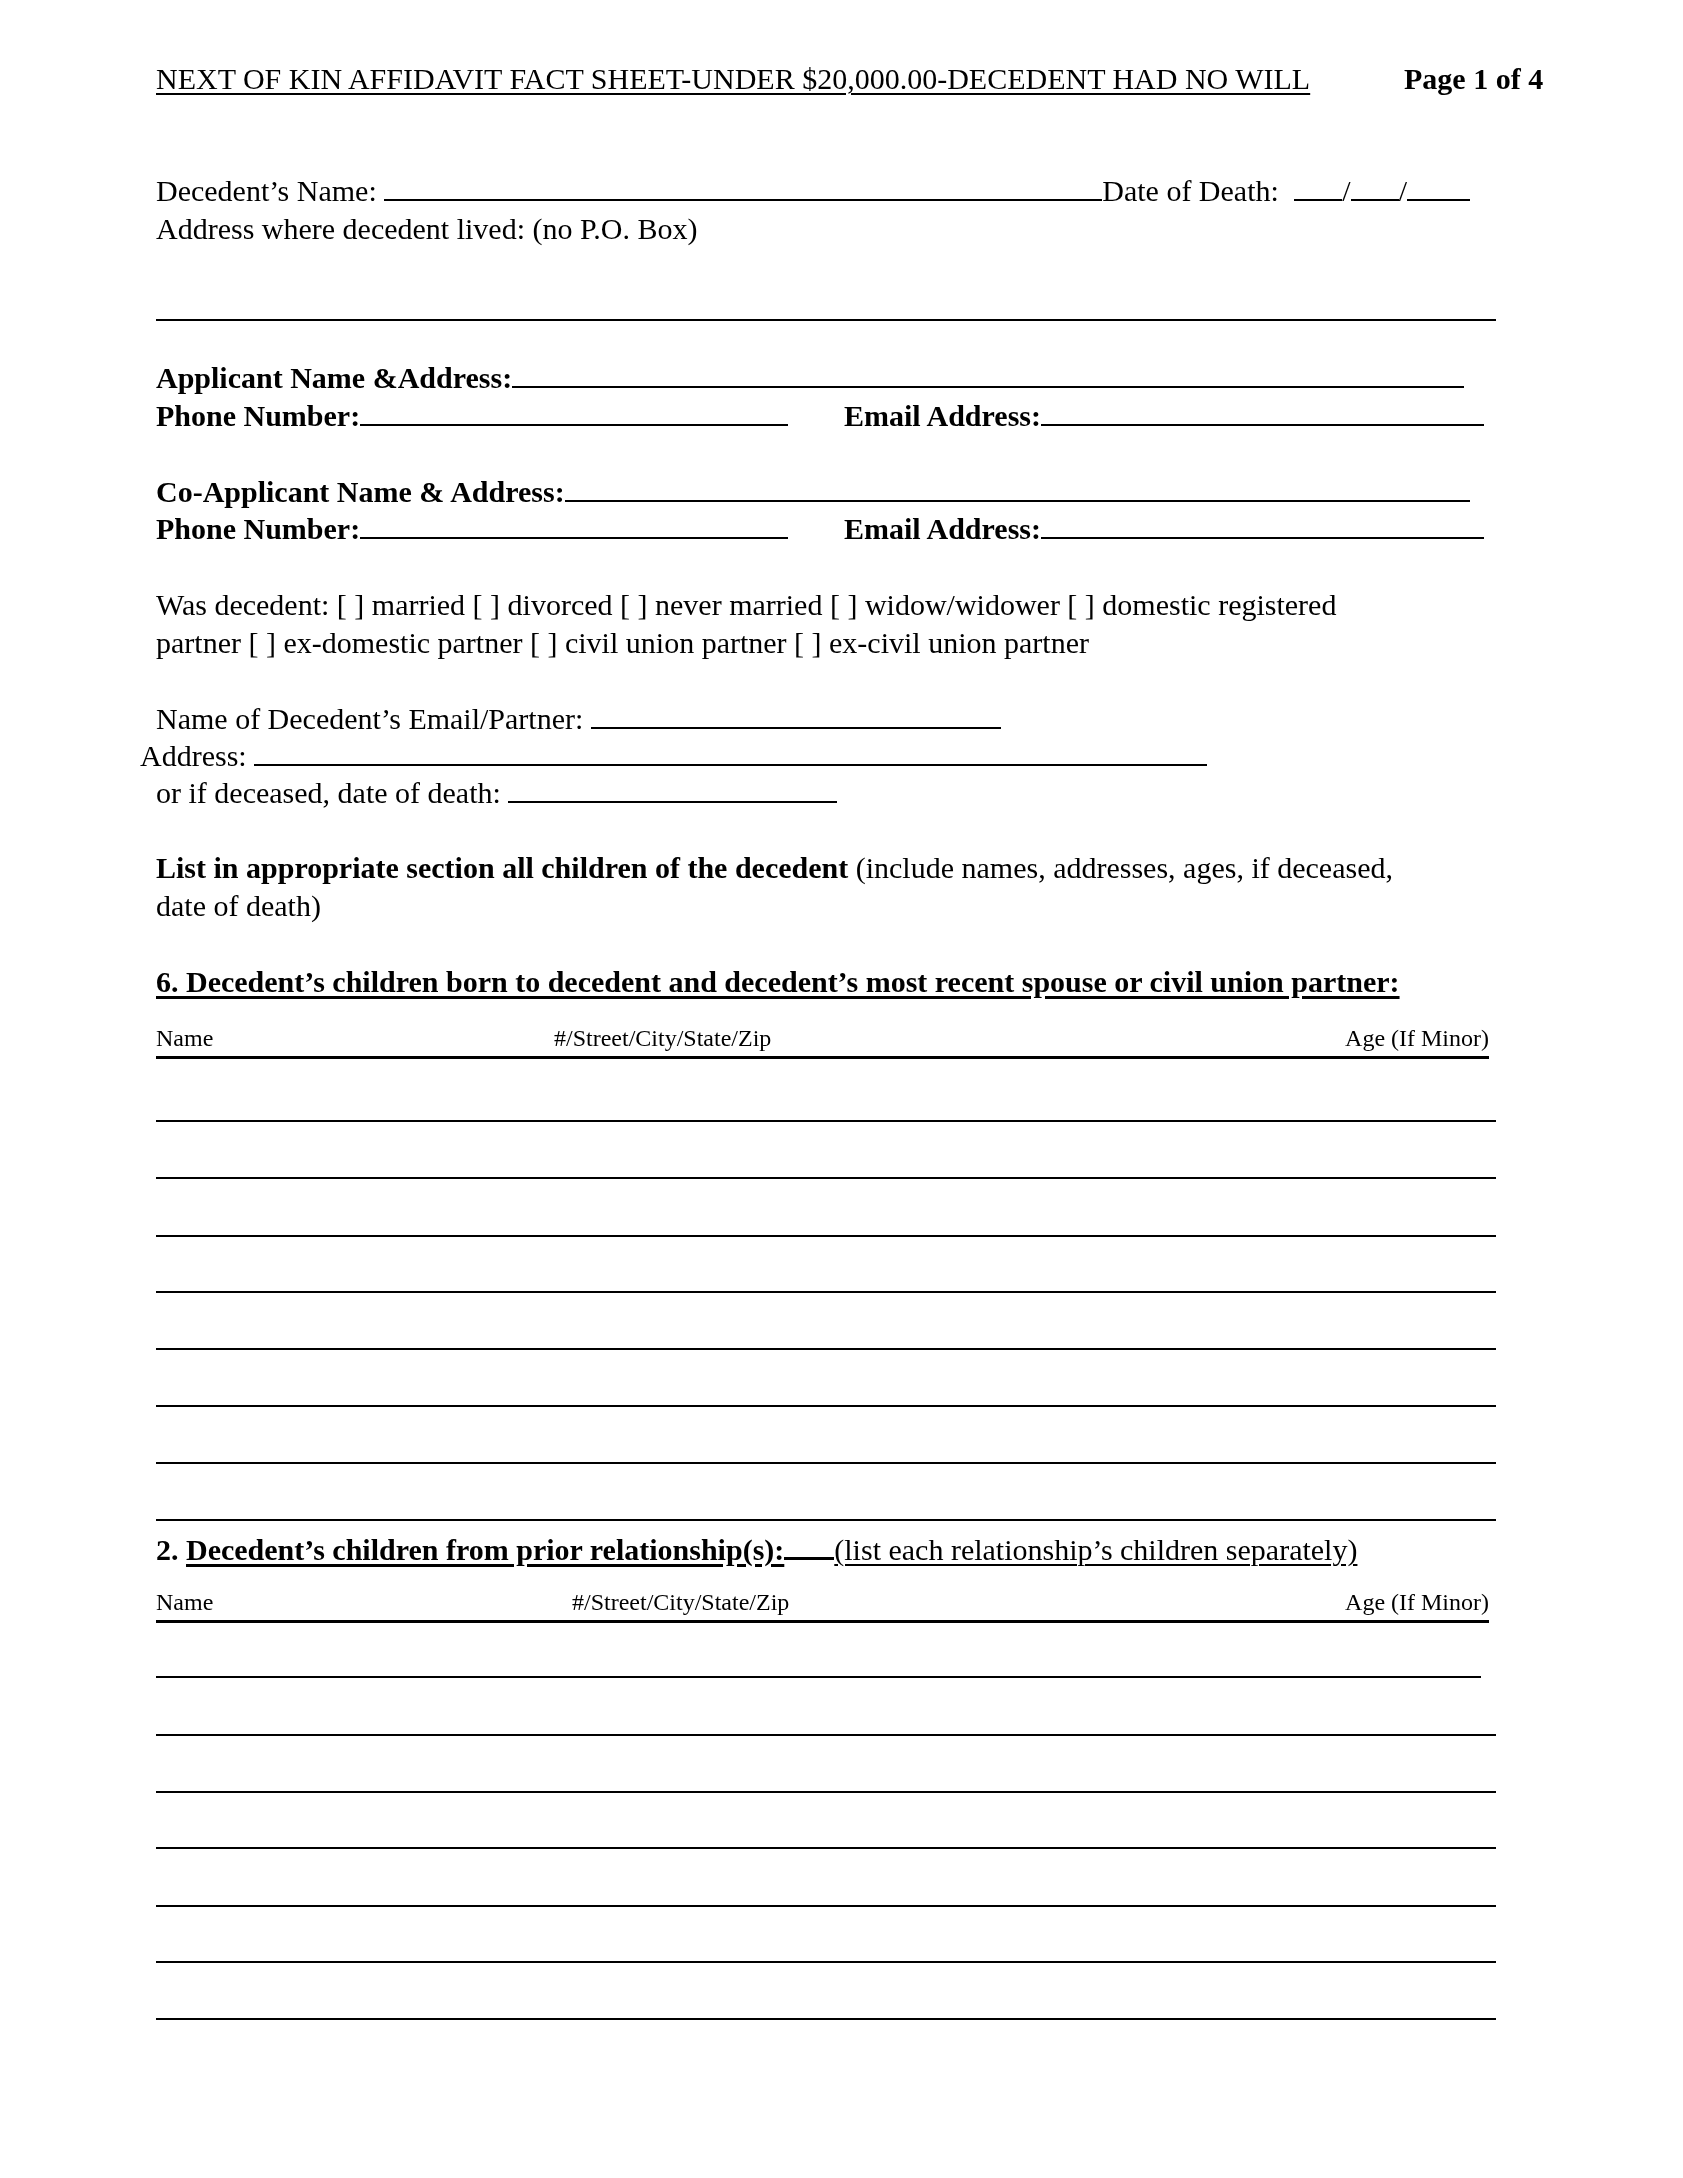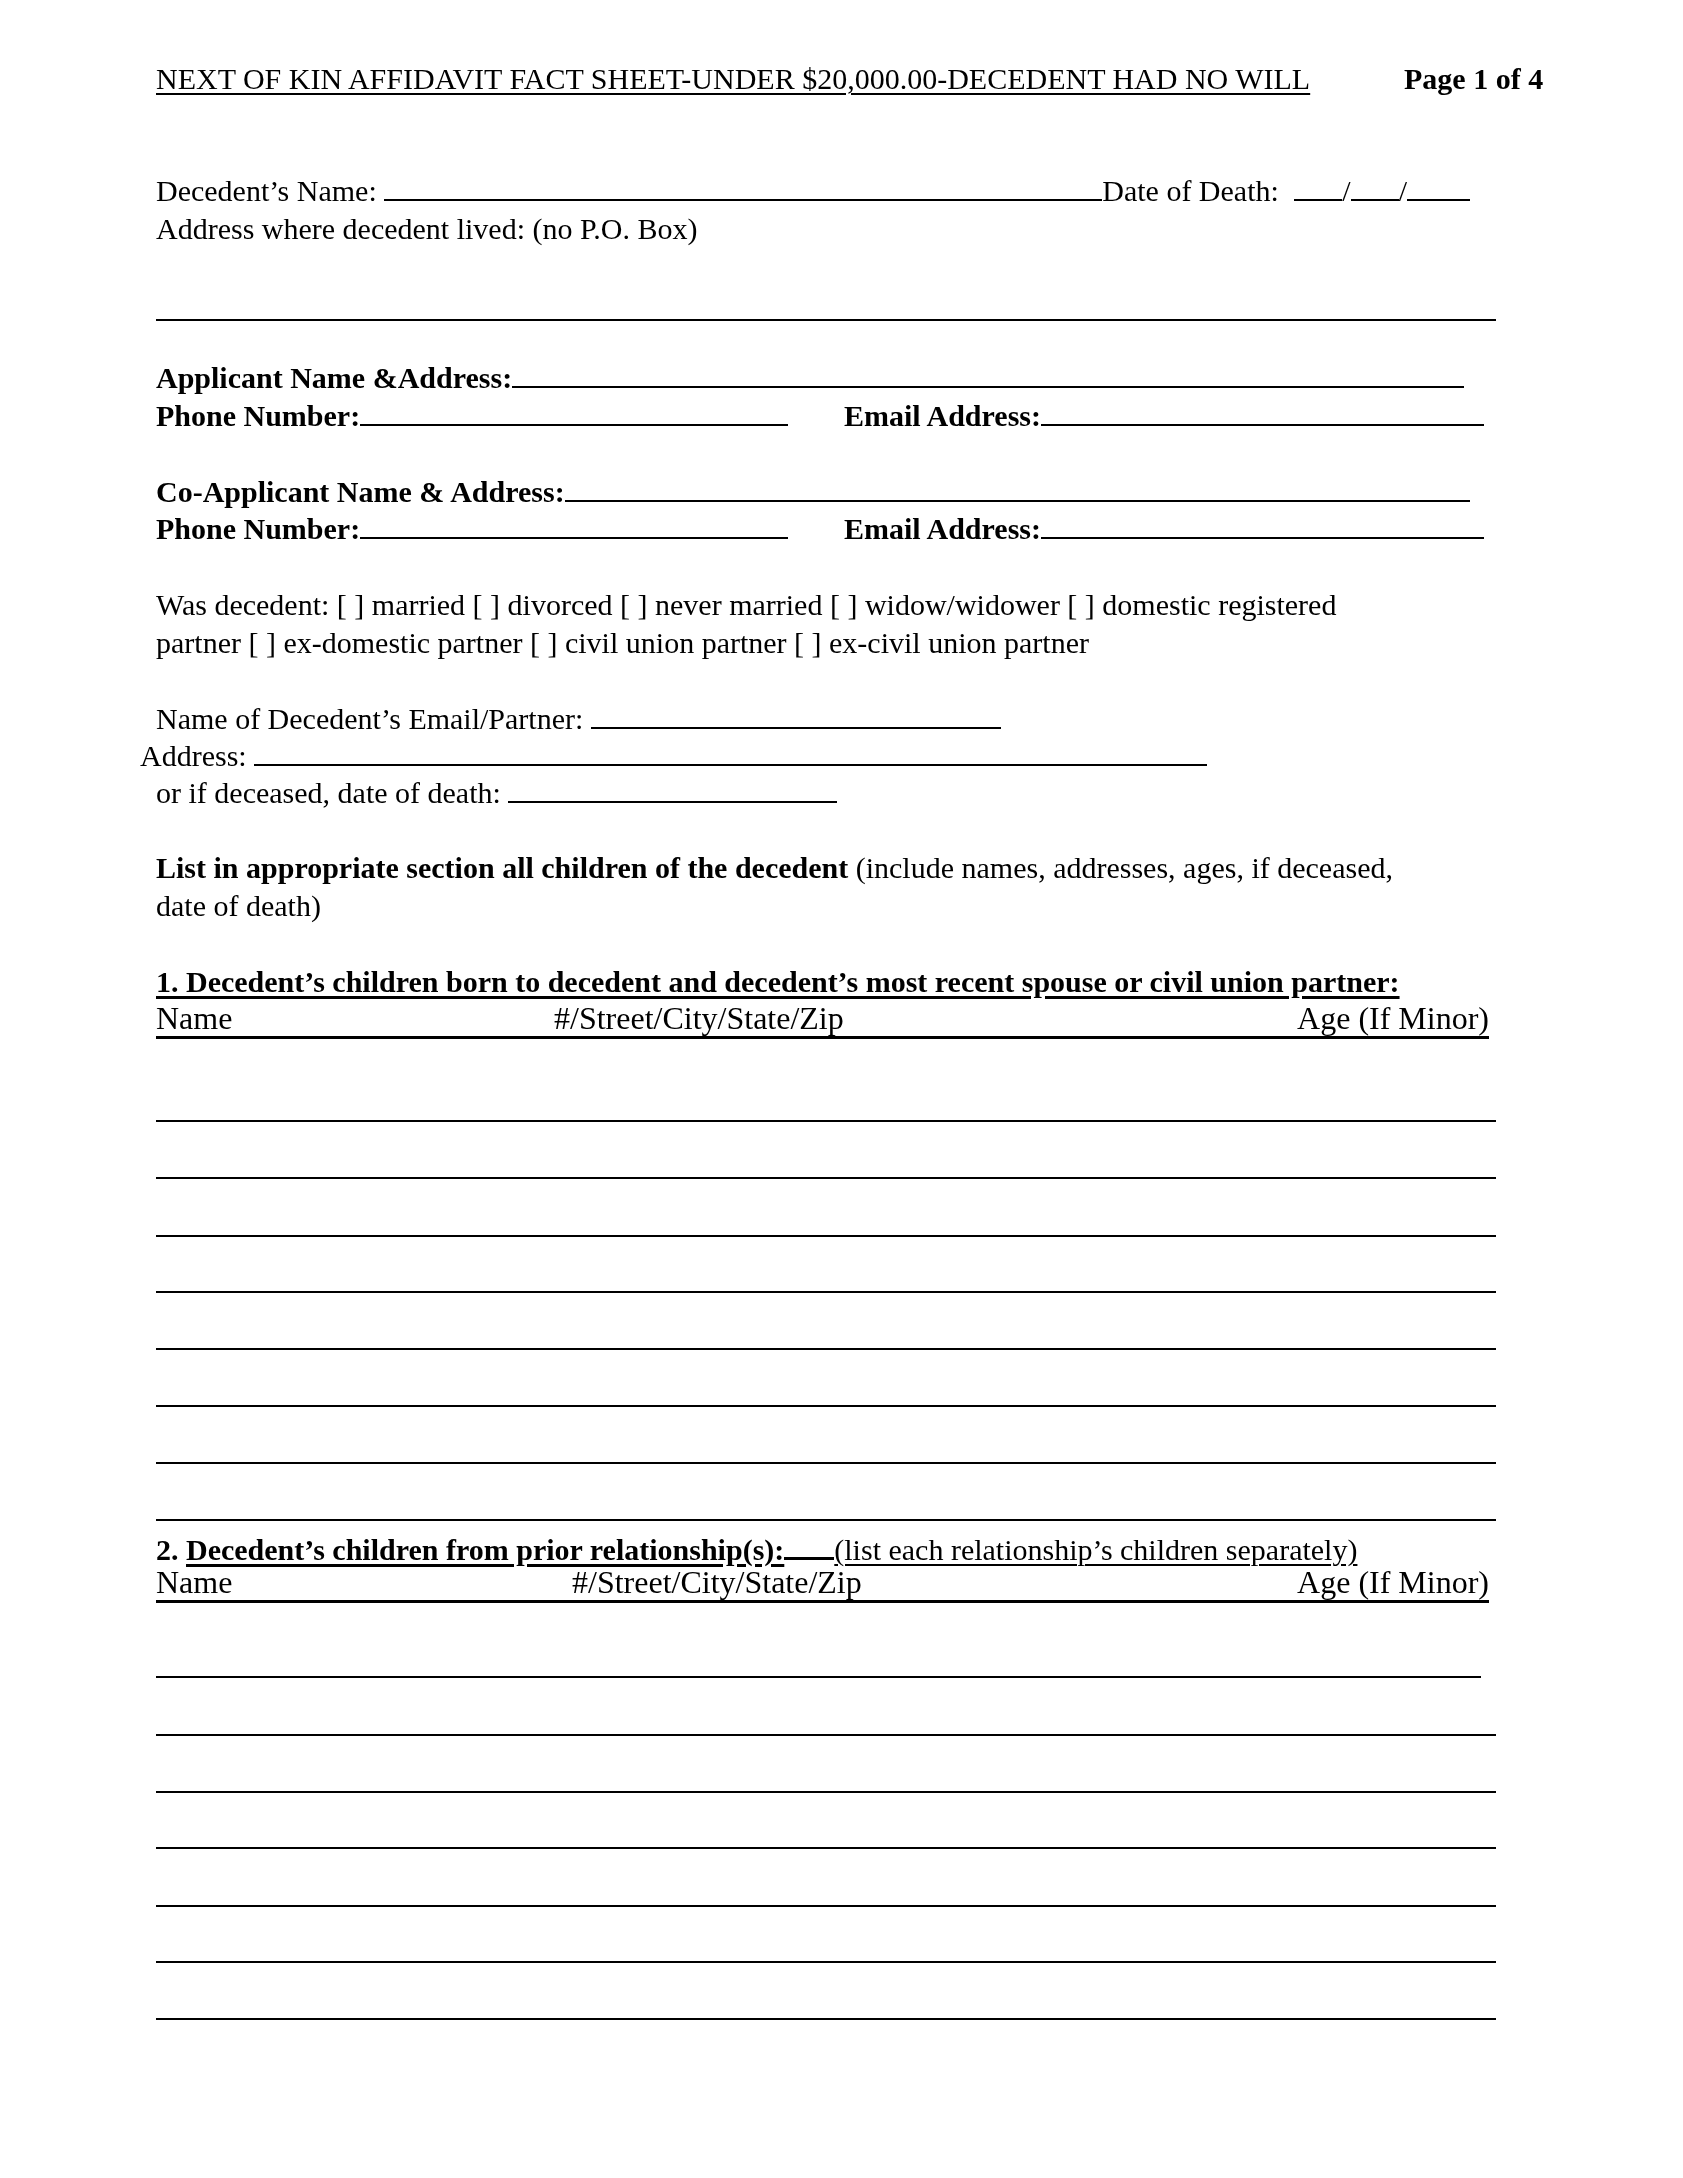--- a/index.html
+++ b/index.html
@@ -3,22 +3,22 @@
   <meta charset="utf-8">
   <style>
     html, body { margin: 0; padding: 0; background: #ffffff; }
     body { width: 1683px; height: 2178px; position: relative; overflow: hidden;
            font-family: "Liberation Serif", "DejaVu Serif", serif; color: #000; }
     .abs { position: absolute; white-space: nowrap; font-size: 30px; line-height: 36px; }
     .b { font-weight: bold; }
     .u { text-decoration: underline; text-decoration-thickness: 2px; text-underline-offset: 4px; text-align: center; }
     .blank { display: inline-block; border-bottom: 2px solid #000; height: 26px; vertical-align: baseline; }
     .rule { position: absolute; height: 0; border-top: 2px solid #000; left: 156px; }
-    .colhdr { position: absolute; left: 156px; width: 1333px; height: 36px; font-size: 32px; line-height: 36px;
-              border-bottom: 3px solid #000; }
+    .colhdr { position: absolute; left: 156px; width: 1333px; height: 36px; font-size: 24px; line-height: 36px;
+              border-bottom: 3px solid #000; margin-top: 20px; }
     .colhdr span { position: absolute; top: 0; white-space: nowrap; }
   </style>
 </head>
 <body>
 
 <div class="abs b u" style="left:156px; top:61px; font-weight:normal;">
   <span>NEXT OF KIN AFFIDAVIT FACT SHEET-UNDER $20,000.00-DECEDENT HAD NO WILL</span>
 </div>
 <div class="abs b" style="left:1404px; top:61px;">Page 1 of 4</div>
 
@@ -65,21 +65,21 @@
 <div class="abs" style="left:156px; top:775px;">
   <span>or if deceased, date of death:</span>
   <span class="blank" style="width:329px;"></span>
 </div>
 
 <div class="abs" style="left:156px; top:850px;">
   <span class="b">List in appropriate section all children of the decedent</span><span> (include names, addresses, ages, if deceased,</span>
 </div>
 <div class="abs" style="left:156px; top:888px;">date of death)</div>
 
-<div class="abs b" style="left:156px; top:964px; text-decoration: underline; text-decoration-thickness:3px; text-underline-offset:4px;">1. Decedent’s children born to decedent and decedent’s most recent spouse or civil union partner:</div>
+<div class="abs b" style="left:156px; top:964px; text-decoration: underline; text-decoration-thickness:3px; text-underline-offset:4px;">6. Decedent’s children born to decedent and decedent’s most recent spouse or civil union partner:</div>
 <div class="colhdr" style="top:1000px;">
   <span style="left:0;">Name</span>
   <span style="left:398px;">#/Street/City/State/Zip</span>
   <span style="right:0;">Age (If Minor)</span>
 </div>
 <div class="rule" style="top:1120px; width:1340px;"></div>
 <div class="rule" style="top:1177px; width:1340px;"></div>
 <div class="rule" style="top:1235px; width:1340px;"></div>
 <div class="rule" style="top:1291px; width:1340px;"></div>
 <div class="rule" style="top:1348px; width:1340px;"></div>

